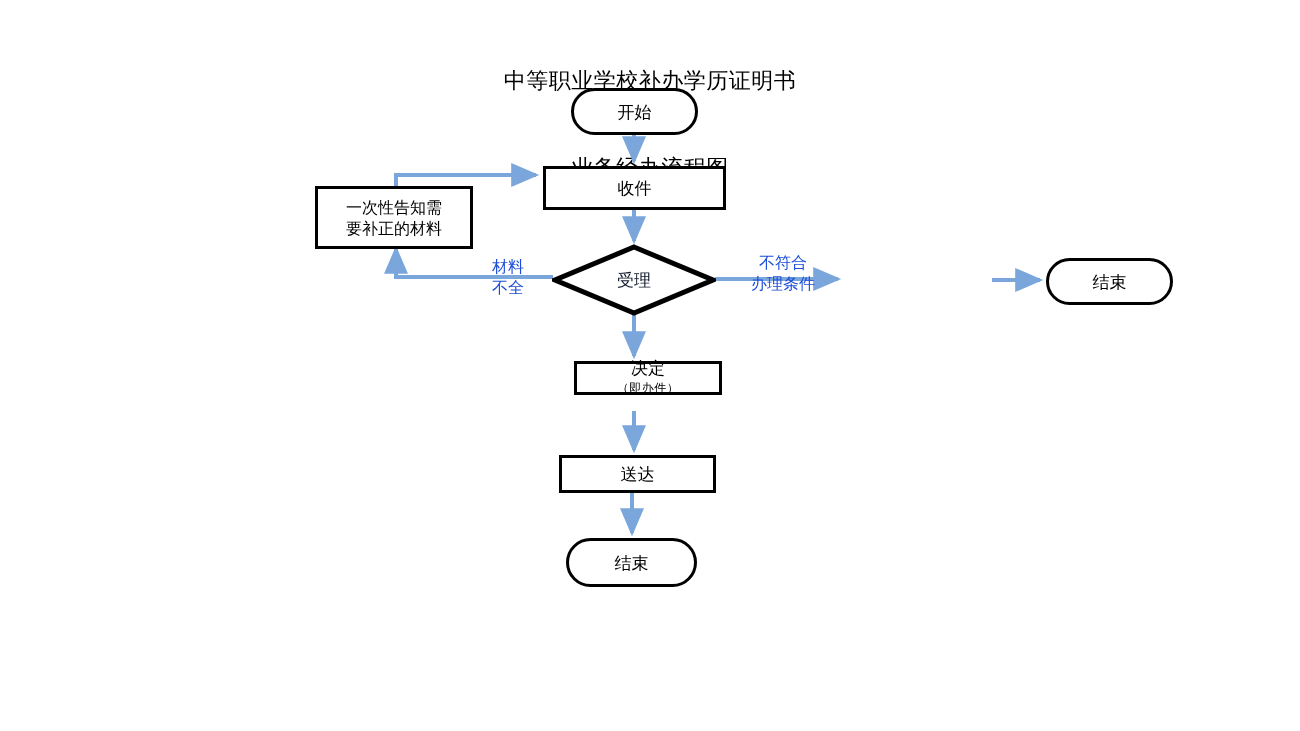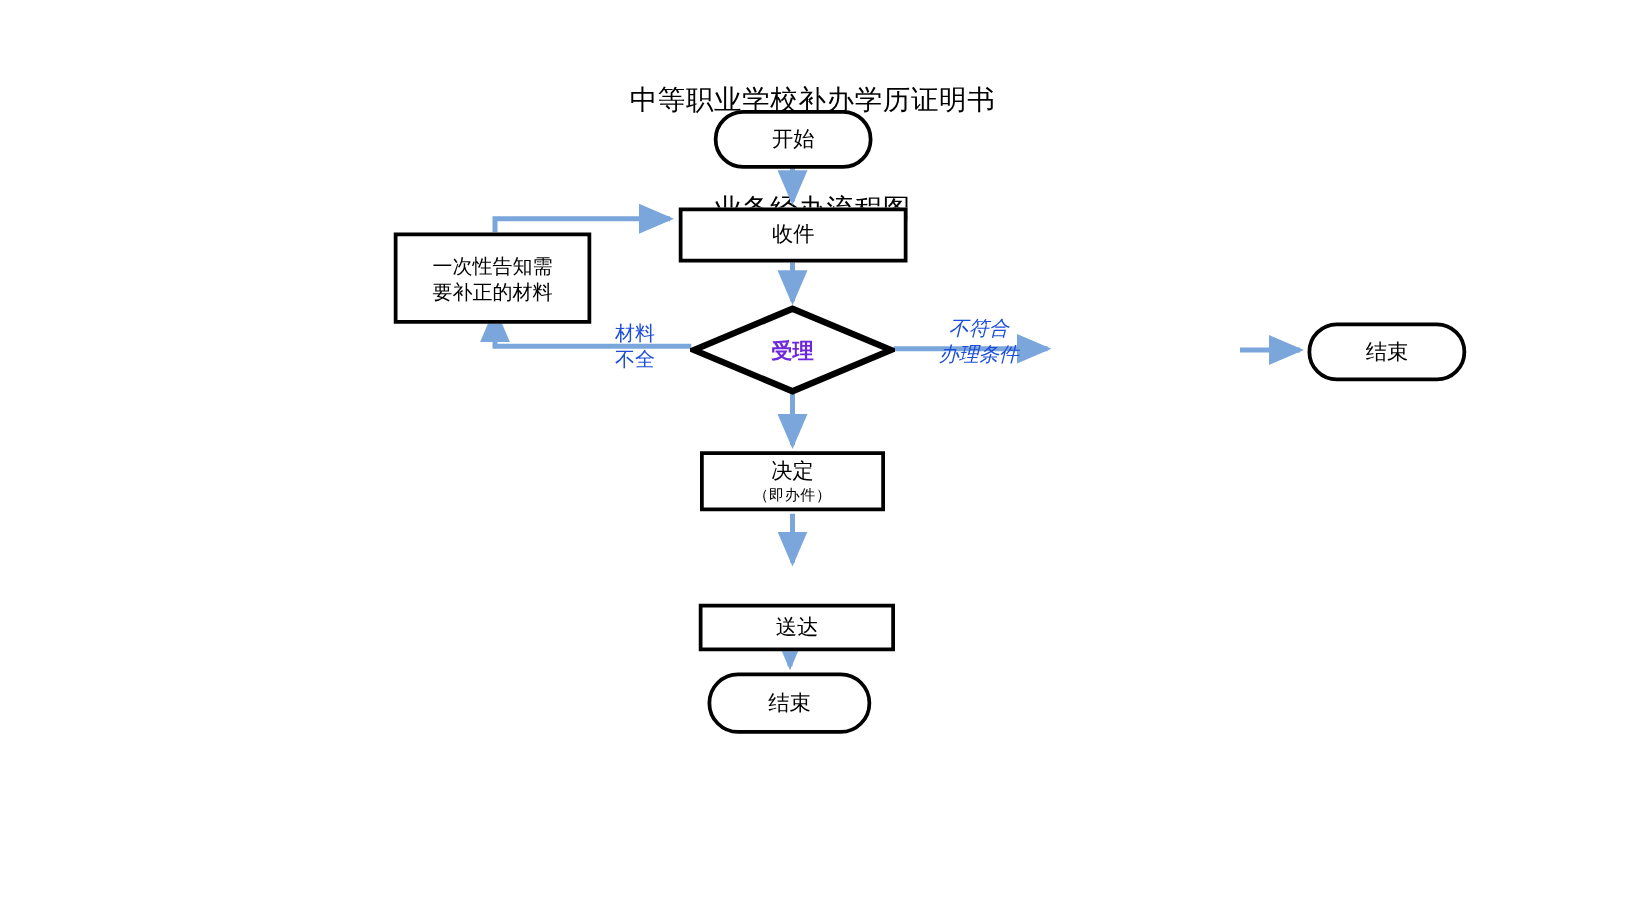--- a/index.html
+++ b/index.html
@@ -78,22 +78,21 @@
   .diamond-label {
     position: absolute;
     left: 0;
     top: 0;
     width: 100%;
     height: 100%;
     display: flex;
     align-items: center;
     justify-content: center;
     font-size: 17px;
-    color: #6d28d9;
-    font-weight: bold;
+    color: #0f172a;
   }
   
   #connectors {
     position: absolute;
     left: 0;
     top: 0;
     width: 1300px;
     height: 731px;
     z-index: 1;
   }
@@ -145,49 +144,49 @@
   </svg>
 
   <div class="node terminator" style="left:571px; top:88px; width:127px; height:47px;">
     <span class="main">开始</span>
   </div>
 
   <div class="node process" style="left:543px; top:166px; width:183px; height:44px;">
     <span class="main">收件</span>
   </div>
 
-  <div class="node process" style="left:315px; top:186px; width:158px; height:73px; font-size:16px; line-height:21px;">
+  <div class="node process" style="left:315px; top:186px; width:158px; height:63px; font-size:16px; line-height:21px;">
     <span class="main">一次性告知需
 要补正的材料</span>
   </div>
 
   <div class="diamond-wrap" style="left:552px; top:244px; width:164px; height:72px;">
     <svg width="164" height="72" viewBox="0 0 164 72" xmlns="http://www.w3.org/2000/svg">
       <polygon points="82,3 161,36 82,69 3,36" fill="#FFFFFF" stroke="#000000" stroke-width="5"></polygon>
     </svg>
     <div class="diamond-label">受理</div>
   </div>
 
 
   <div class="node terminator" style="left:1046px; top:258px; width:127px; height:47px;">
     <span class="main">结束</span>
   </div>
 
-  <div class="node process" style="left:560px; top:361px; width:148px; height:48px;">
+  <div class="node process" style="left:574px; top:361px; width:148px; height:34px;font-family:Liberation Mono, monospace;">
     <span class="main">决定</span>
     <span class="sub">（即办件）</span>
   </div>
 
-  <div class="node process" style="left:559px; top:455px; width:157px; height:38px;margin-top:28px;">
+  <div class="node process" style="left:559px; top:455px; width:157px; height:38px;">
     <span class="main">送达</span>
   </div>
 
   <div class="node terminator" style="left:566px; top:538px; width:131px; height:49px;">
     <span class="main">结束</span>
   </div>
 
   <div class="edge-label" style="left:478px; top:256px; width:60px;">材料
 不全</div>
 
-  <div class="edge-label" style="left:733px; top:252px; width:100px;font-style:italic;">不符合
+  <div class="edge-label" style="left:733px; top:252px; width:100px;">不符合
 办理条件</div>
 
 </div>
 
 </body></html>

